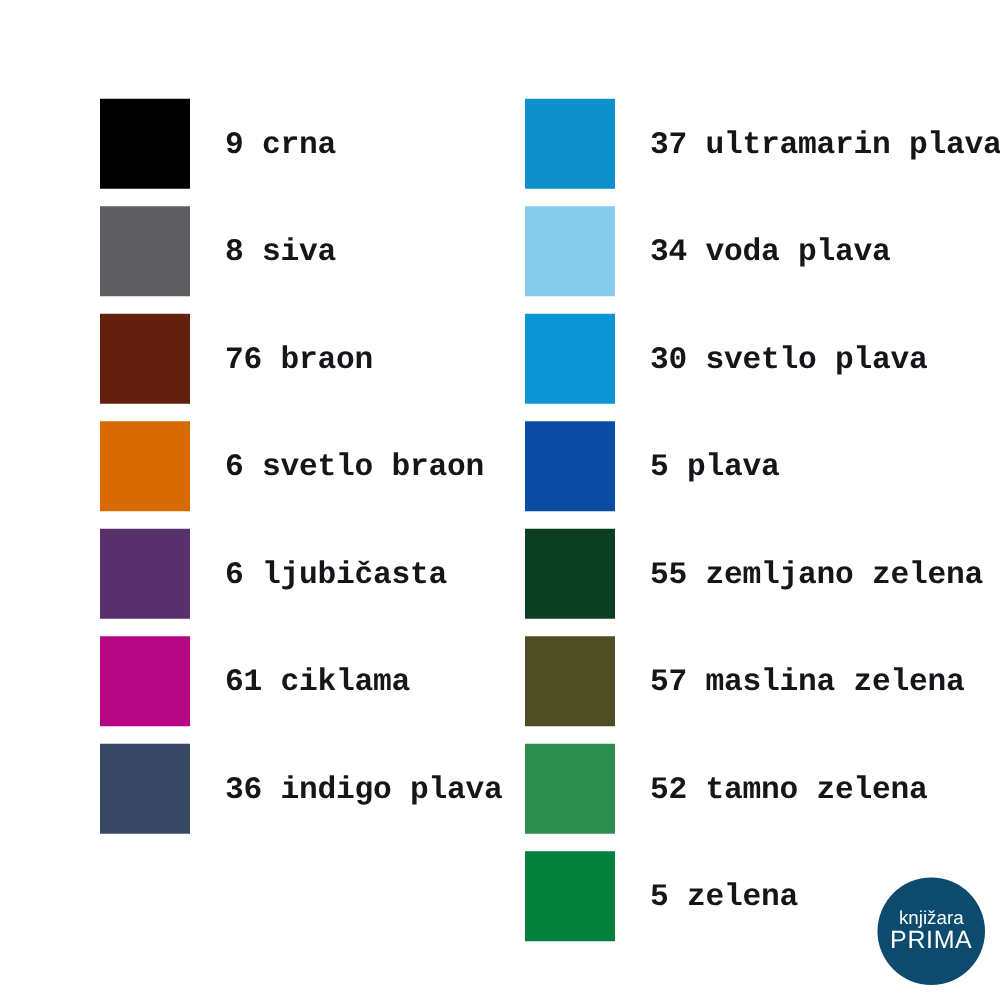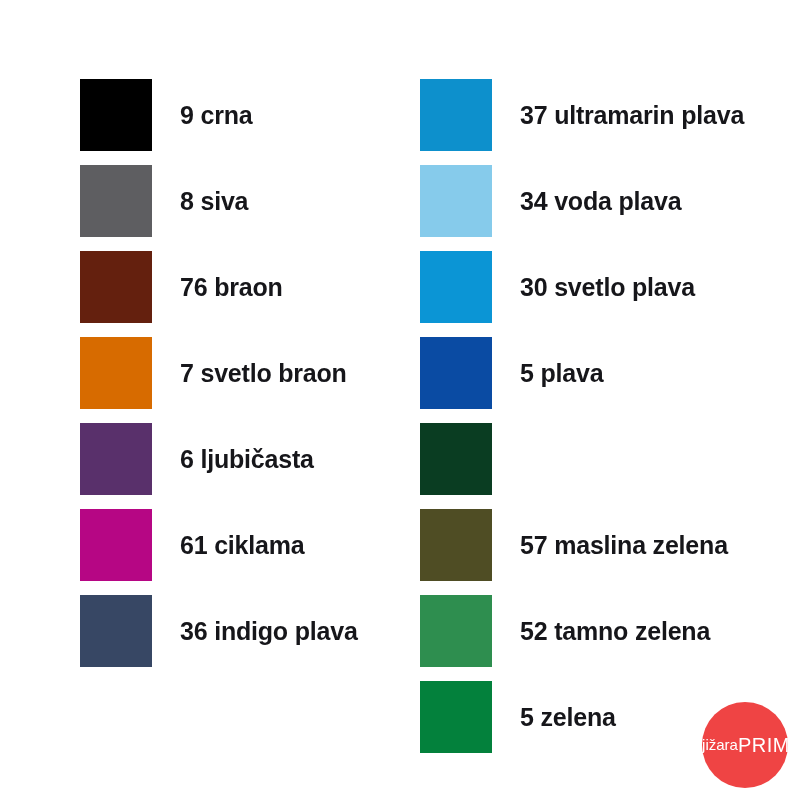--- a/index.html
+++ b/index.html
@@ -46,32 +46,33 @@
   }
 
   .swatch-label {
     margin-left: 28px;
     font-size: 25px;
     font-weight: bold;
     color: #16161a;
     letter-spacing: -0.2px;
     white-space: nowrap;
     line-height: 1;
+    font-family: Liberation Mono, monospace;
   }
 
   #brand-logo {
     position: absolute;
     left: 702px;
     top: 702px;
     width: 86px;
     height: 86px;
     border-radius: 50%;
-    background: #ef4444;
+    background: #0c4a6e;
     display: flex;
-    flex-direction: row;
+    flex-direction: column;
     align-items: center;
     justify-content: center;
     color: #ffffff;
   }
 
   #brand-logo .logo-line-top {
     font-size: 15px;
     line-height: 1.05;
     font-weight: normal;
   }
@@ -96,21 +97,21 @@
       <div class="swatch-row">
         <span class="swatch-chip" style="background: rgb(94, 94, 97);"></span>
         <span class="swatch-label">8 siva</span>
       </div>
       <div class="swatch-row">
         <span class="swatch-chip" style="background: rgb(100, 32, 14);"></span>
         <span class="swatch-label">76 braon</span>
       </div>
       <div class="swatch-row">
         <span class="swatch-chip" style="background: rgb(215, 107, 0);"></span>
-        <span class="swatch-label">7 svetlo braon</span>
+        <span class="swatch-label">6 svetlo braon</span>
       </div>
       <div class="swatch-row">
         <span class="swatch-chip" style="background: rgb(89, 48, 107);"></span>
         <span class="swatch-label">6 ljubičasta</span>
       </div>
       <div class="swatch-row">
         <span class="swatch-chip" style="background: rgb(182, 6, 132);"></span>
         <span class="swatch-label">61 ciklama</span>
       </div>
       <div class="swatch-row">
@@ -131,20 +132,21 @@
       <div class="swatch-row">
         <span class="swatch-chip" style="background: rgb(11, 149, 213);"></span>
         <span class="swatch-label">30 svetlo plava</span>
       </div>
       <div class="swatch-row">
         <span class="swatch-chip" style="background: rgb(10, 75, 163);"></span>
         <span class="swatch-label">5 plava</span>
       </div>
       <div class="swatch-row">
         <span class="swatch-chip" style="background: rgb(10, 61, 34);"></span>
+        <span class="swatch-label">55 zemljano zelena</span>
       </div>
       <div class="swatch-row">
         <span class="swatch-chip" style="background: rgb(79, 77, 36);"></span>
         <span class="swatch-label">57 maslina zelena</span>
       </div>
       <div class="swatch-row">
         <span class="swatch-chip" style="background: rgb(46, 142, 79);"></span>
         <span class="swatch-label">52 tamno zelena</span>
       </div>
       <div class="swatch-row">

